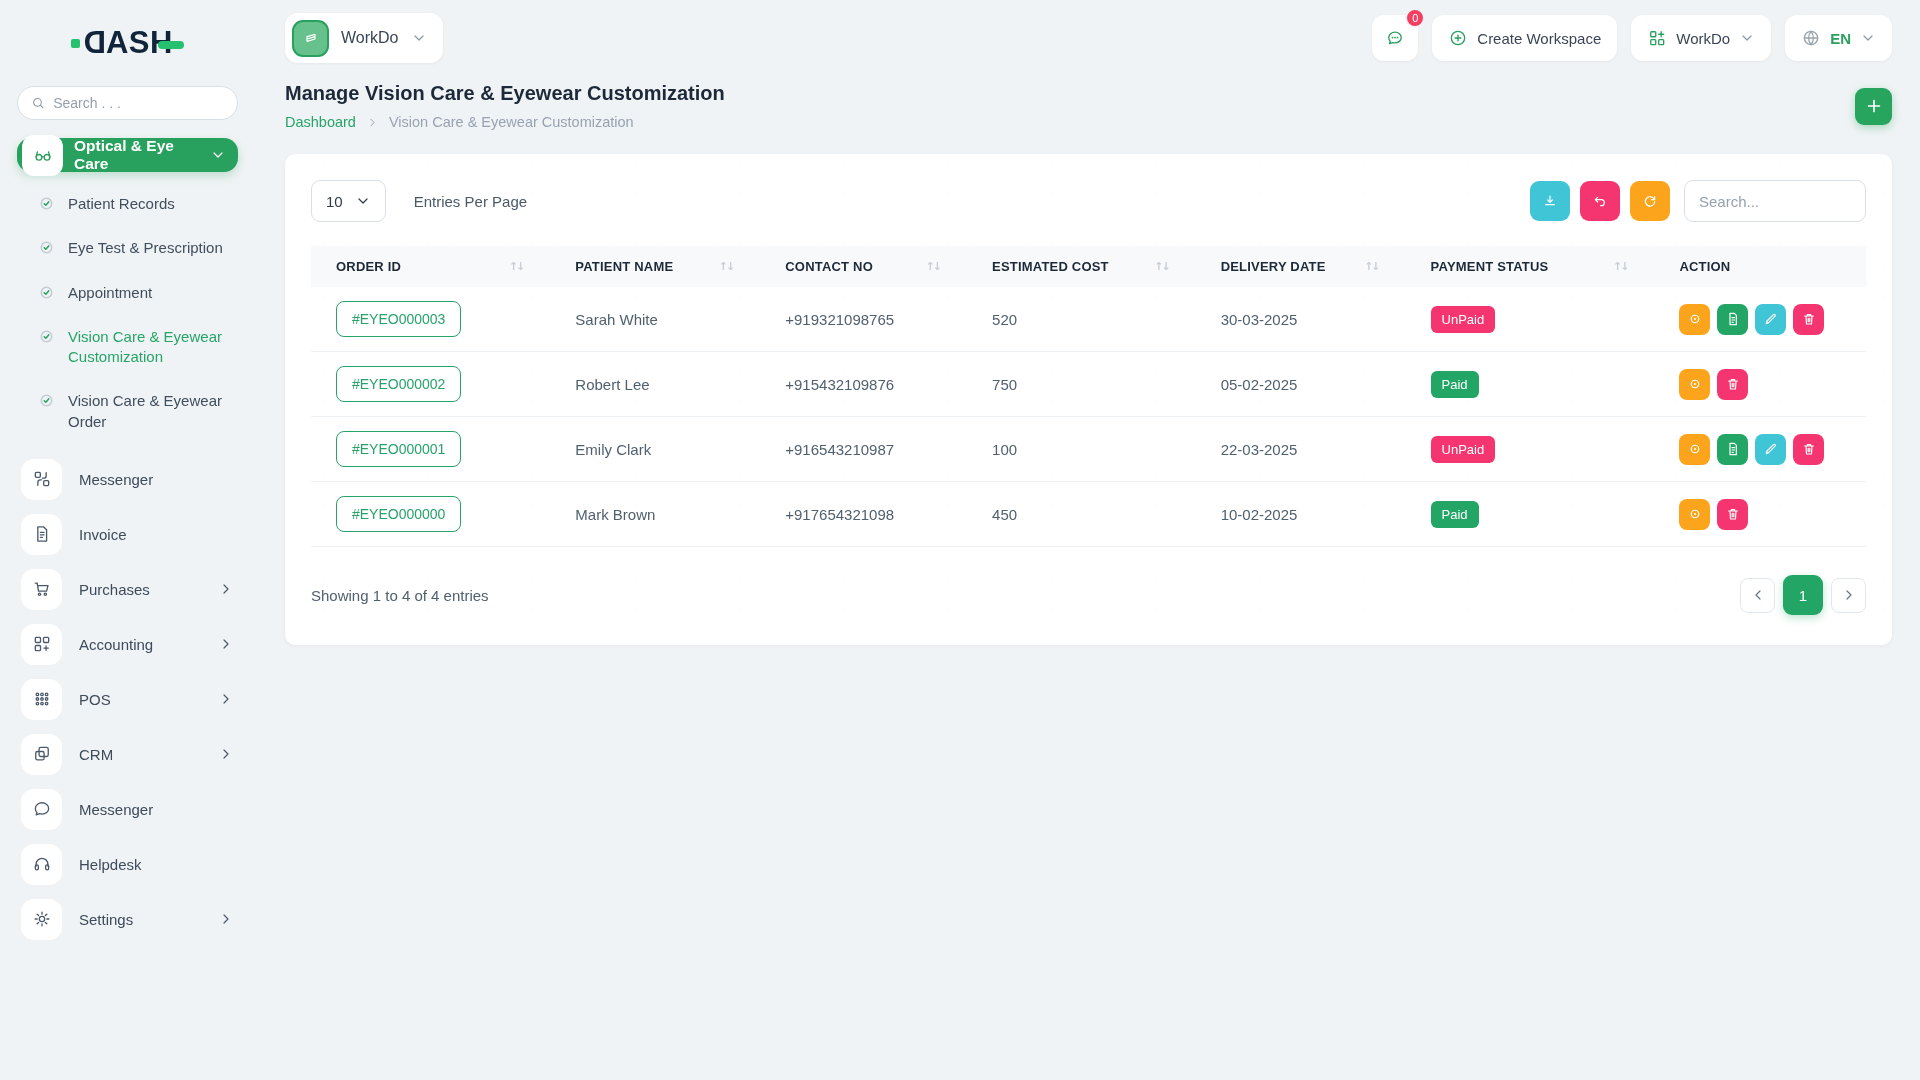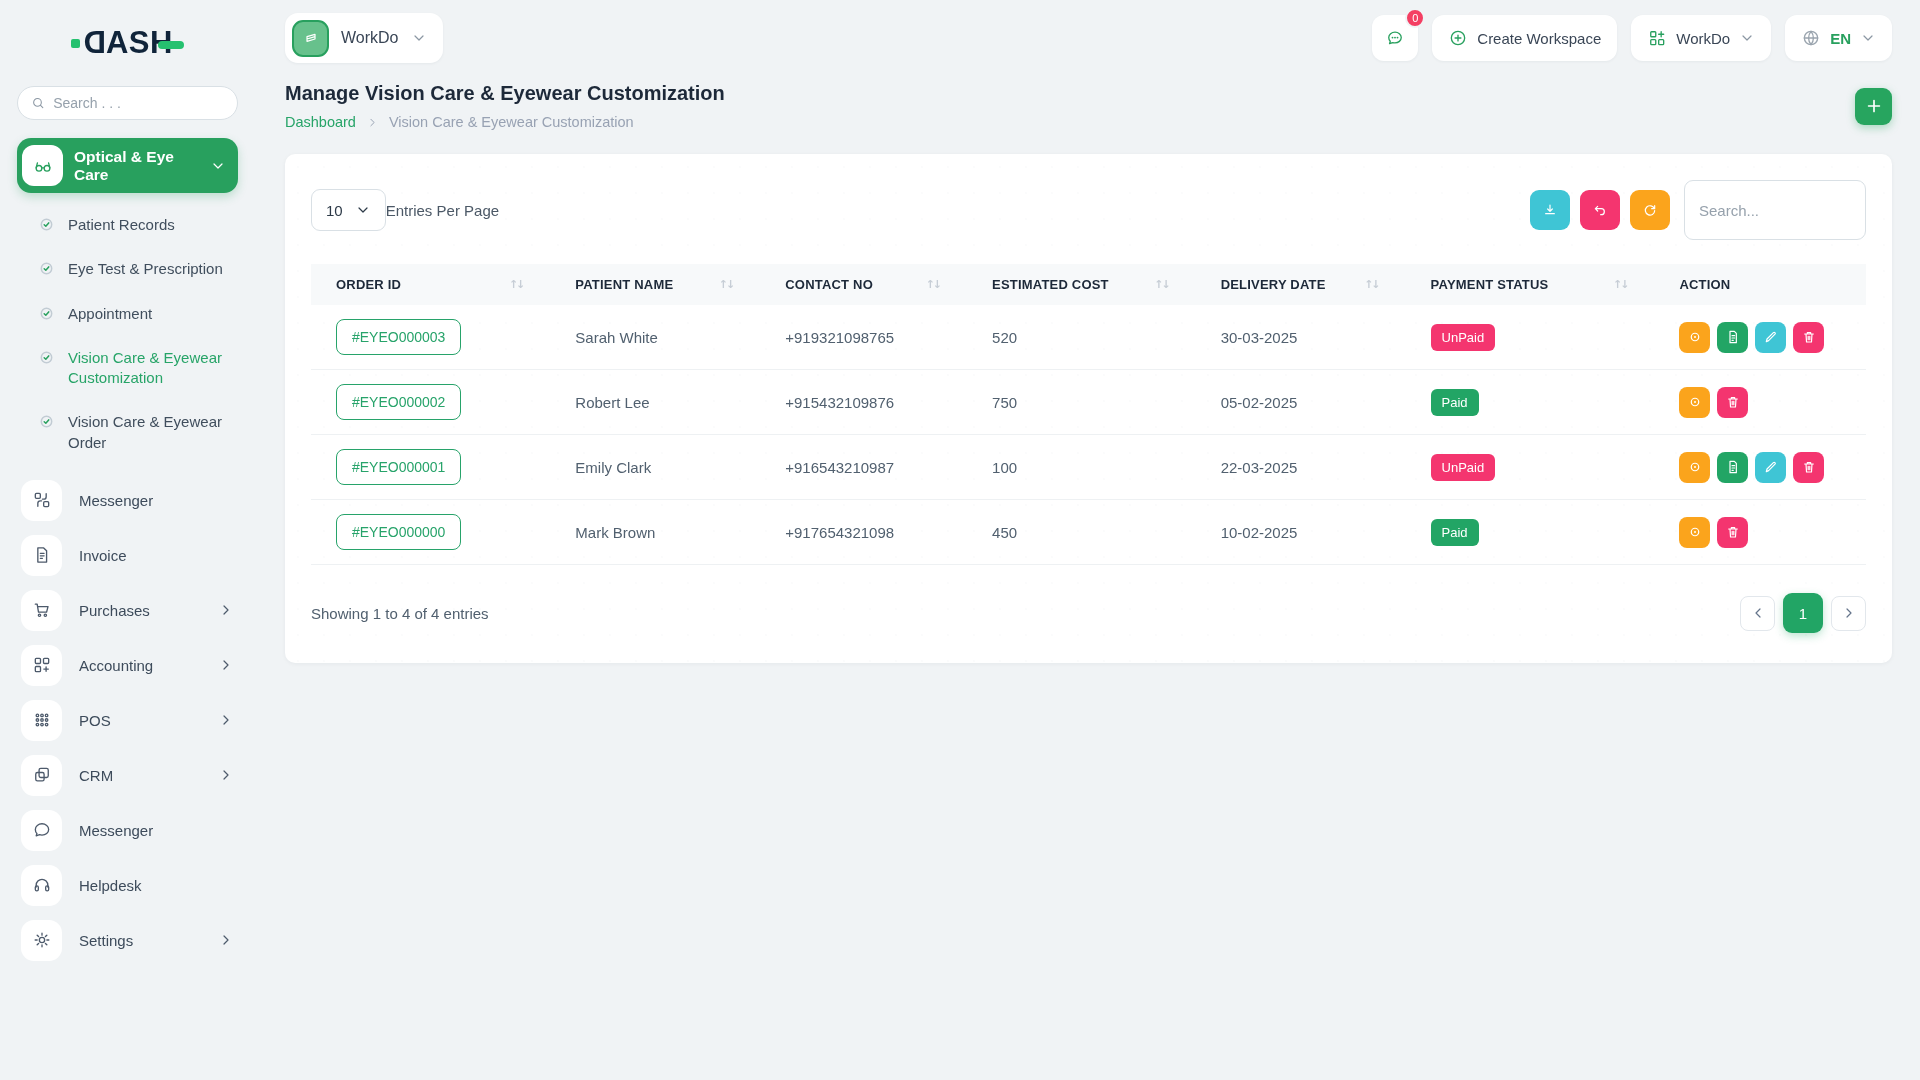--- a/index.html
+++ b/index.html
@@ -14,21 +14,21 @@
 
   
   .sidebar { width:255px; height:1080px; padding:0 17px; flex:0 0 auto; overflow:hidden; }
   .logo { height:86px; display:flex; align-items:center; justify-content:center; font-weight:800; font-size:31px; color:#10243a; letter-spacing:.5px; }
   .logo .dot { width:9px; height:9px; background:#25c16f; border-radius:2px; margin-right:3px; }
   .logo .ld { display:inline-block; transform:scaleX(-1); }
   .logo .dash-bar { width:26px; height:8px; background:#25c16f; border-radius:4px; margin-left:-15px; margin-top:4px; position:relative; z-index:2; }
   .side-search { display:flex; align-items:center; gap:8px; background:#fff; border:1px solid #d9e0e5; border-radius:18px; height:34px; padding:0 13px; color:#8b97a3; }
   .side-search input { border:none; outline:none; background:transparent; font-family:inherit; font-size:14px; color:#55616e; width:100%; }
   .side-search input::placeholder { color:#96a1ac; }
-  .module-pill { margin-top:18px; background:#28a05e; border-radius:14px; height:55px; display:flex; align-items:center; padding:0 12px 0 5px; gap:11px; cursor:pointer; box-shadow:0 4px 10px rgba(40,160,94,.25); }
+  .module-pill { margin-top:18px; background:#28a05e; border-radius:14px; height:34px; display:flex; align-items:center; padding:0 12px 0 5px; gap:11px; cursor:pointer; box-shadow:0 4px 10px rgba(40,160,94,.25); }
   .module-pill .mp-ic { width:41px; height:41px; background:#fff; border-radius:12px; display:flex; align-items:center; justify-content:center; color:#28a05e; }
   .module-pill .mp-label { color:#fff; font-weight:700; font-size:15.5px; flex:1; }
   .module-pill .mp-chev { color:#fff; }
   .submenu { list-style:none; margin-top:10px; }
   .submenu li { display:flex; align-items:flex-start; gap:14px; padding:12px 0 12px 22px; cursor:pointer; color:#404e5d; line-height:1.35; }
   .submenu li .bullet { margin-top:2px; flex:0 0 auto; }
   .submenu li.active { color:#27a468; }
   .menu { margin-top:8px; display:flex; flex-direction:column; }
   .menu-item { display:flex; align-items:center; gap:17px; padding:7px 4px; cursor:pointer; color:#3d4b5b; height:55px; }
   .menu-item .mi-ic { width:41px; height:41px; background:#fff; border-radius:13px; display:flex; align-items:center; justify-content:center; color:#4d5a6b; flex:0 0 auto; }
@@ -56,28 +56,28 @@
   .breadcrumb { display:flex; align-items:center; gap:10px; margin-top:9px; font-size:14.5px; }
   .breadcrumb .bc-link { color:#27a468; cursor:pointer; text-decoration:none; }
   .breadcrumb .bc-sep { color:#98a2b3; }
   .breadcrumb .bc-current { color:#98a2b3; }
   .add-btn { width:37px; height:37px; background:#27a55f; border:none; border-radius:9px; color:#fff; display:flex; align-items:center; justify-content:center; cursor:pointer; box-shadow:0 3px 8px rgba(39,165,95,.35); }
 
   .card { margin-top:24px; background:#fff; border-radius:10px; padding:26px 26px 30px; box-shadow:0 1px 4px rgba(20,35,60,.05);
           background-image:radial-gradient(rgba(30,60,90,.016) 1.5px, transparent 1.5px); background-size:26px 26px; }
   .toolbar { display:flex; align-items:center; }
   .entries-select { display:flex; align-items:center; gap:12px; background:#fff; border:1px solid #d9e0e5; border-radius:9px; height:42px; padding:0 14px; cursor:pointer; color:#2d3a48; }
-  .entries-label { margin-left:0; color:#4b5866; }
+  .entries-label { margin-left:28px; color:#4b5866; }
   .toolbar-spacer { flex:1; }
   .tool-btn { width:40px; height:40px; border:none; border-radius:9px; color:#fff; display:flex; align-items:center; justify-content:center; cursor:pointer; margin-left:10px; }
   .tool-btn.download { background:#3fc5d5; }
   .tool-btn.undo { background:#f4356f; }
   .tool-btn.refresh { background:#fba41c; }
   .table-search { margin-left:14px; }
-  .table-search input { width:182px; height:60px; border:1px solid #d9e0e5; border-radius:9px; padding:0 14px; font-family:inherit; font-size:15px; color:#55616e; outline:none; background:#fff; }
+  .table-search input { width:182px; height:42px; border:1px solid #d9e0e5; border-radius:9px; padding:0 14px; font-family:inherit; font-size:15px; color:#55616e; outline:none; background:#fff; }
   .table-search input::placeholder { color:#96a1ac; }
 
   table.data { width:100%; border-collapse:collapse; margin-top:24px; table-layout:fixed; }
   col.c1{width:17%} col.c2{width:13.5%} col.c3{width:13.3%} col.c4{width:14.7%} col.c5{width:13.5%} col.c6{width:16%} col.c7{width:12%}
   thead th { background:#f7f9fa; padding:13px 0; }
   thead th .th-inner { display:flex; align-items:center; justify-content:space-between; padding-right:52px; font-size:13px; font-weight:700; color:#1d2939; letter-spacing:.2px; }
   thead th:first-child .th-inner { padding-left:25px; }
   .sort { color:#c7ced6; font-size:11px; letter-spacing:-2px; cursor:pointer; font-family:"DejaVu Sans",sans-serif; }
   tbody td { padding:14px 0; border-bottom:1px solid #eef1f3; color:#51606f; font-size:15px; vertical-align:middle; }
   tbody tr:last-child td { border-bottom:1px solid #eef1f3; }

